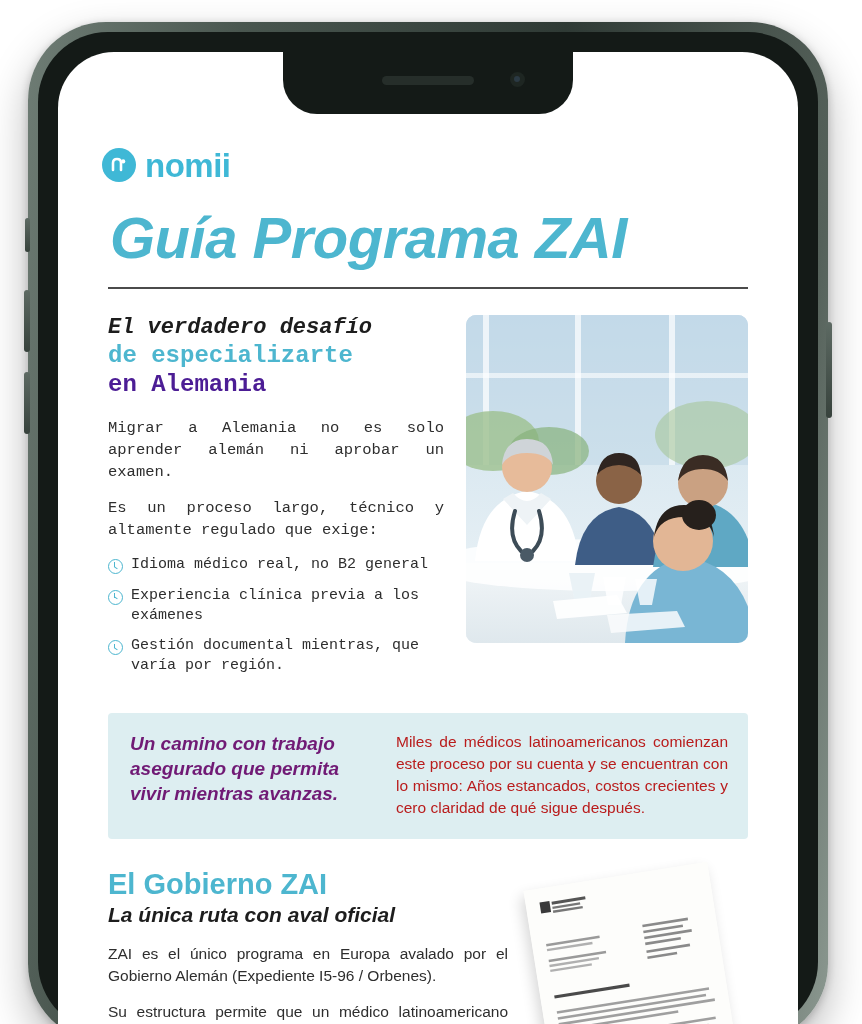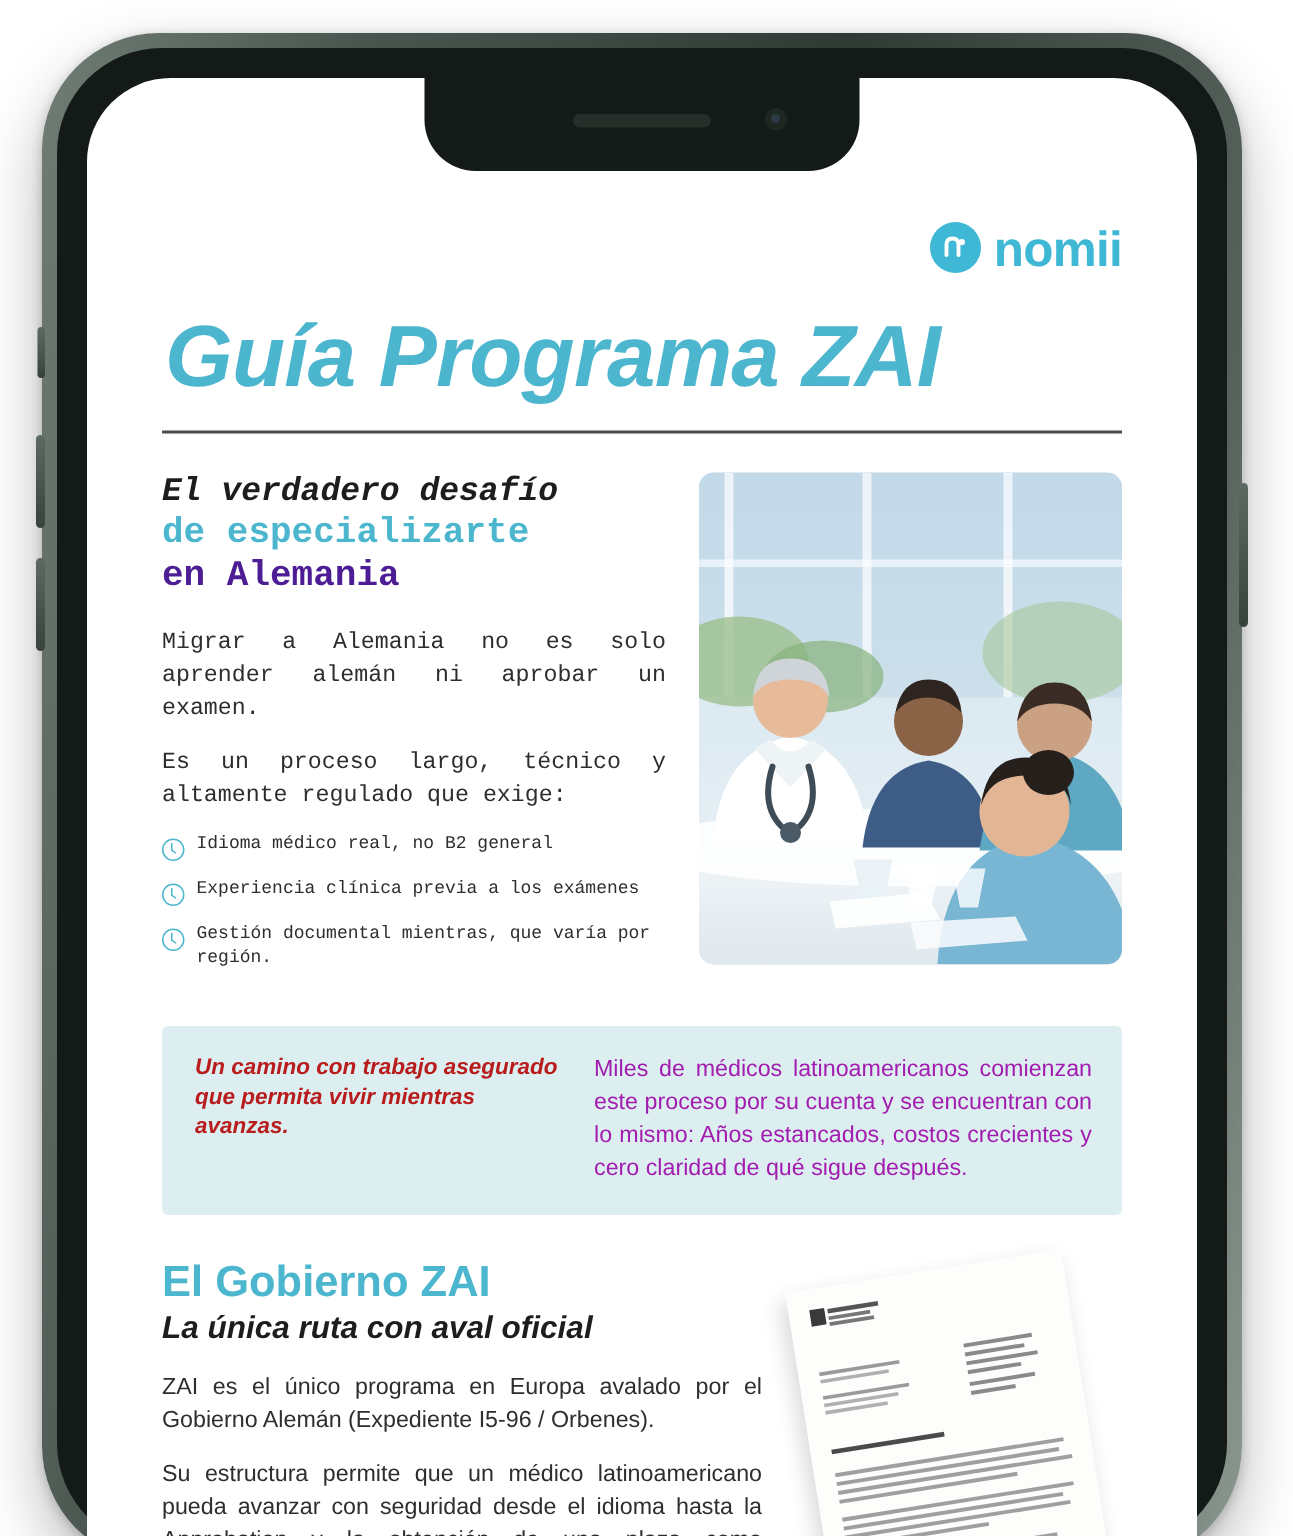--- a/index.html
+++ b/index.html
@@ -103,21 +103,21 @@
     left: 0; top: 0;
     width: 100%;
     padding: 96px 44px 0 44px;
     box-sizing: border-box;
     color: #2a2a2a;
   }
 
   
   #logo-row {
     display: flex;
-    justify-content: flex-end;
+    justify-content: flex-start;
     align-items: center;
     padding-right: 6px;
     margin-bottom: 22px;
   }
   #logo {
     display: flex;
     align-items: center;
     gap: 9px;
   }
   #logo-mark {
@@ -216,21 +216,21 @@
   .bullet-icon::before {
     content: "";
     position: absolute;
     left: 5.1px; top: 5.6px;
     width: 3.6px; height: 1.4px;
     background: #4db6cf;
     transform: rotate(35deg);
     transform-origin: left center;
   }
   .bullet-text {
-    font-size: 12px;
+    font-size: 15px;
     line-height: 1.32;
     color: #2e2e2e;
   }
 
   
   #intro-photo {
     width: 100%;
     height: 328px;
     border-radius: 10px;
     overflow: hidden;
@@ -244,31 +244,31 @@
     margin: 26px 6px 0 6px;
     background: #ddeef1;
     border-radius: 4px;
     padding: 18px 20px 20px 22px;
     display: flex;
     gap: 16px;
   }
   #highlight-left {
     width: 250px;
     flex: none;
-    font-size: 15px;
+    font-size: 19px;
     font-weight: 700;
     font-style: italic;
-    color: #b91c1c;
+    color: #701a75;
     line-height: 1.32;
   }
   #highlight-right {
     flex: 1;
     font-size: 15.5px;
     line-height: 1.42;
-    color: #a21caf;
+    color: #b91c1c;
     text-align: justify;
   }
 
   
   #program {
     margin: 30px 6px 0 6px;
     position: relative;
   }
   #program-title {
     font-size: 29px;

